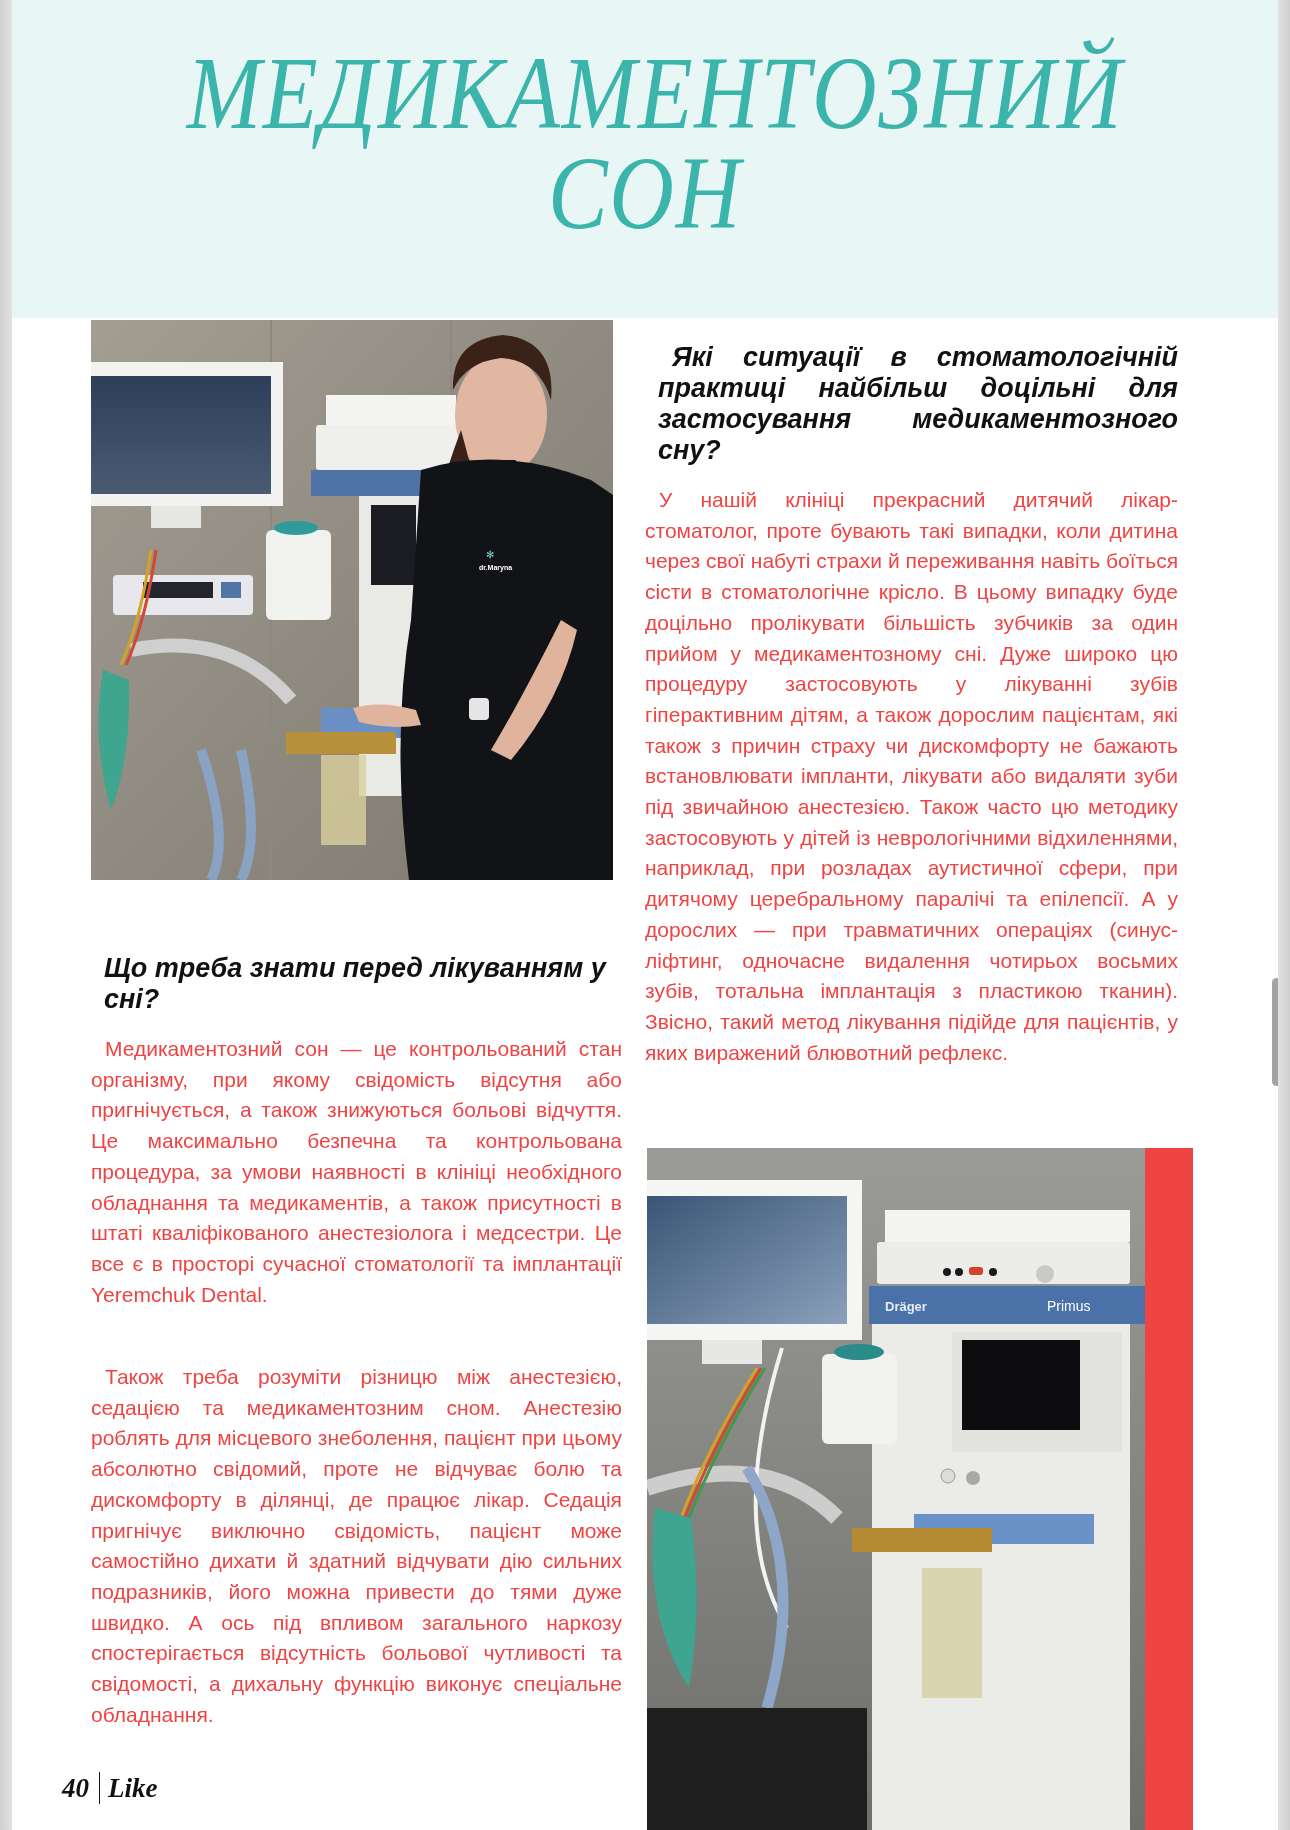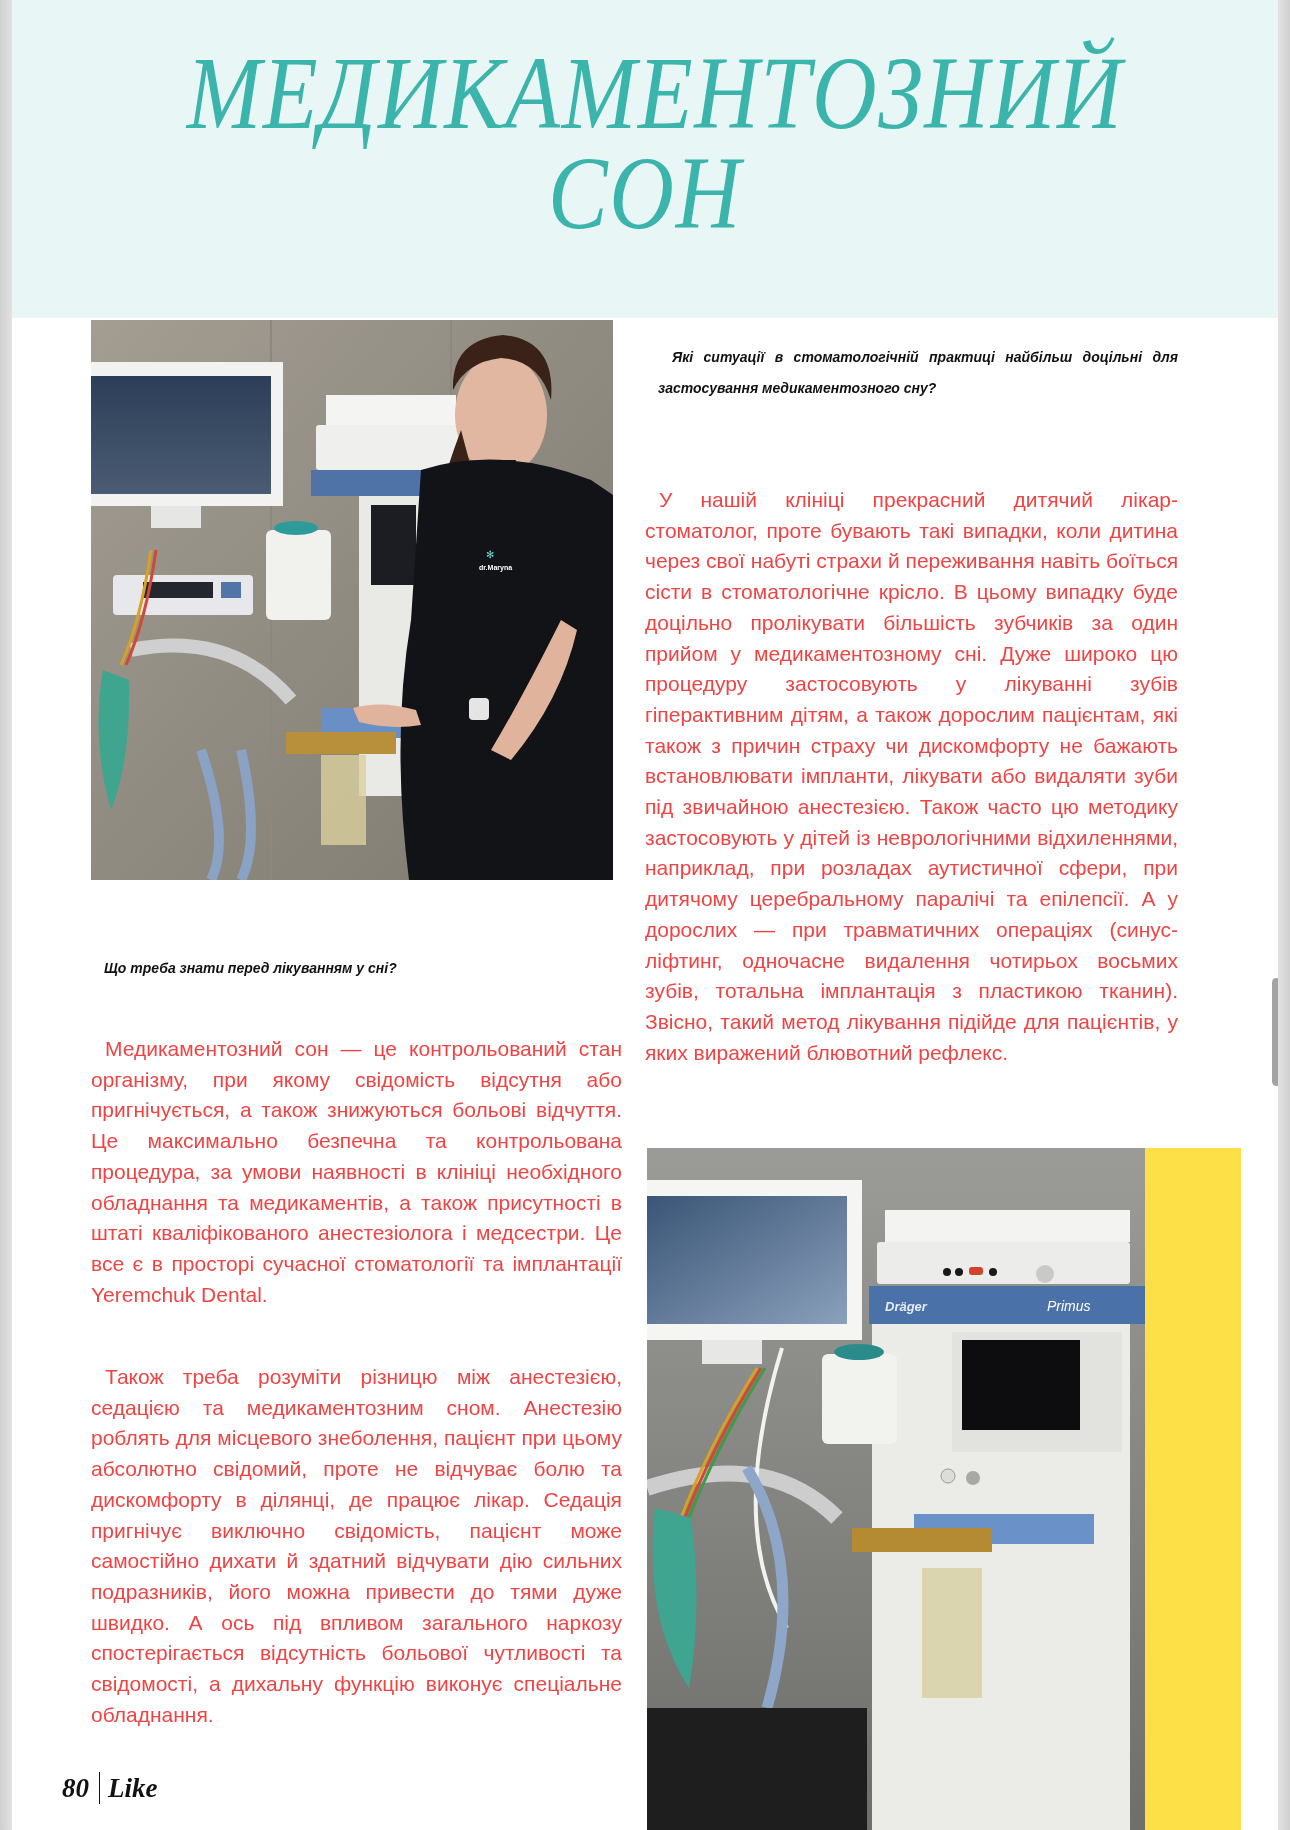--- a/index.html
+++ b/index.html
@@ -20,26 +20,26 @@
   .title.l2 { top: 138px; font-size: 104px; line-height: 110px; left: 0px; }
 
   .intro { position: absolute; left: 78px; top: 248px; width: 1110px;
            font-family: "Liberation Sans", sans-serif; font-weight: bold; font-style: italic;
            font-size: 22.5px; line-height: 29px; color: #111; text-align: left; }
   .intro .indent { display: inline-block; width: 14px; }
 
   
   .photo { position: absolute; overflow: hidden; }
   .photo-1 { left: 79px; top: 320px; width: 522px; height: 560px; background: #8f8b83; }
-  .photo-2 { left: 635px; top: 1148px; width: 594px; height: 682px; background: #fde047; font-style: italic; }
+  .photo-2 { left: 635px; top: 1148px; width: 546px; height: 682px; background: #ef4444; }
 
   .caption { position: absolute; left: 88px; top: 890px; width: 520px;
              font-style: italic; font-size: 19px; line-height: 26px; color: #2a2a2a; }
 
-  .subhead { position: absolute; font-weight: bold; font-style: italic; font-size: 14px; line-height: 31px; color: #111; }
+  .subhead { position: absolute; font-weight: bold; font-style: italic; font-size: 27px; line-height: 31px; color: #111; }
   .subhead-1 { left: 92px; top: 953px; width: 520px; }
   .subhead-2 { left: 646px; top: 342px; width: 520px; text-align: justify; }
   .subhead-2 .indent { display: inline-block; width: 14px; }
 
   .body-text { position: absolute; font-size: 21px; line-height: 30.7px; color: #ef4444; text-align: justify; hyphens: manual; margin-top: 32px; }
   .body-text .indent { display: inline-block; width: 14px; }
   .p-left-1 { left: 79px; top: 1002px; width: 531px; }
   .p-left-2 { left: 79px; top: 1330px; width: 531px; }
   .p-right-1 { left: 633px; top: 453px; width: 533px; }
 
@@ -179,19 +179,19 @@
       <path d="M135 200 Q 80 380 140 480" stroke="#f2f2f2" stroke-width="4" fill="none"></path>
       <path d="M100 320 Q 160 420 120 560" stroke="#8ea6c8" stroke-width="11" fill="none"></path>
 
       <path d="M8 360 Q -4 470 42 540 Q 56 460 44 370 Z" fill="#3fa590"></path>
 
       <rect x="0" y="560" width="220" height="122" fill="#1e1e1f"></rect>
     </svg>
   </div>
 
   <div class="footer">
-    <span>80</span>
+    <span>40</span>
     <span class="sep"></span>
     <span>Like</span>
   </div>
 
   <div class="scroll-thumb"></div>
 </div>
 
 </body></html>

